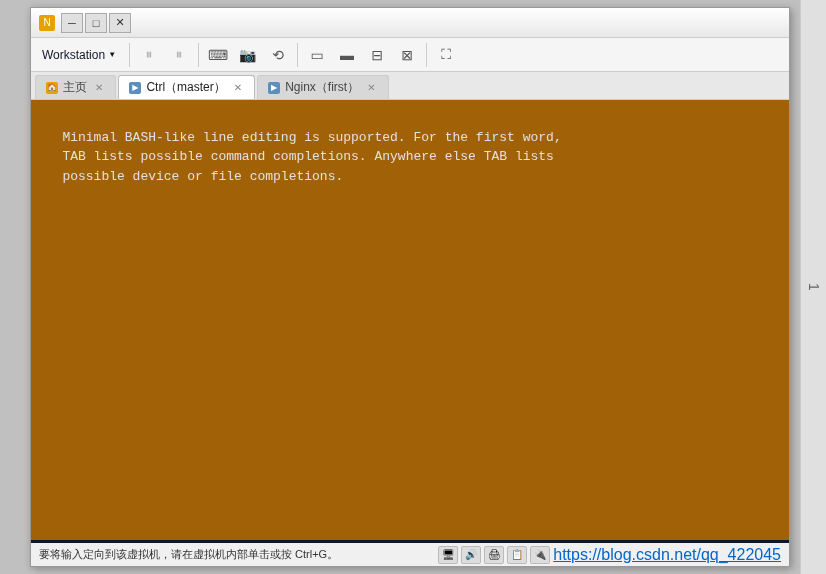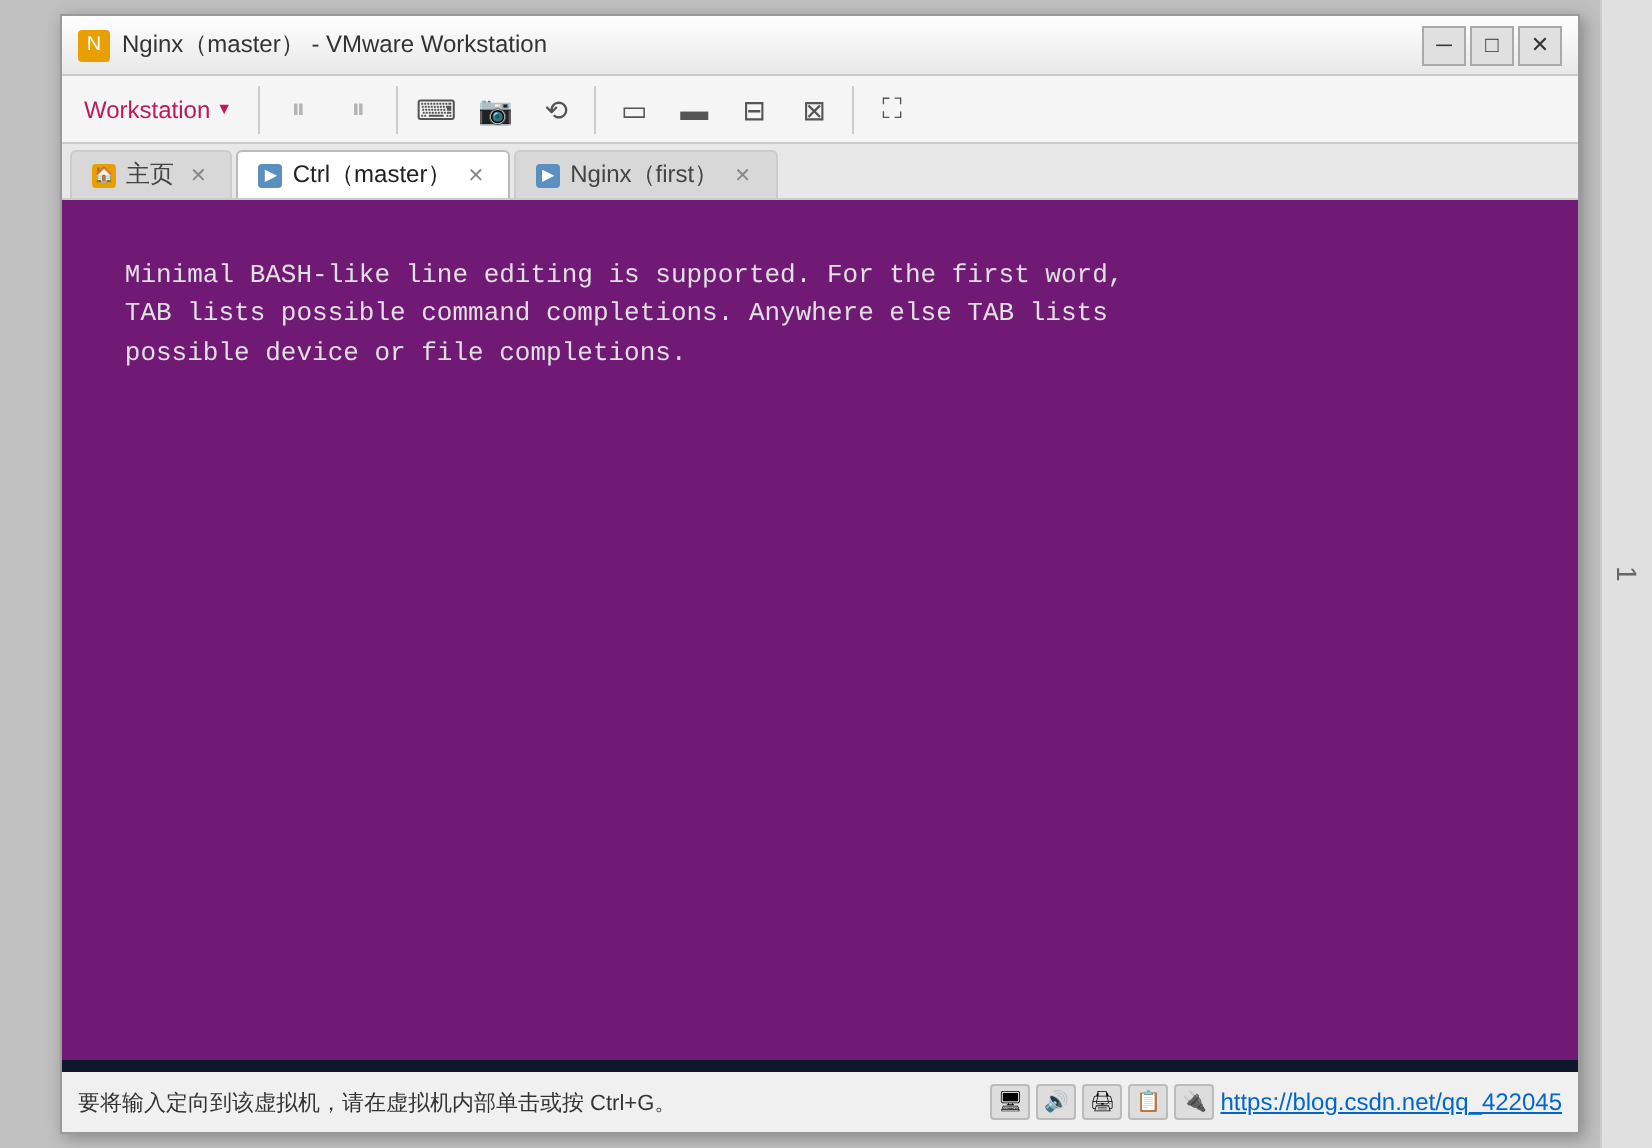--- a/index.html
+++ b/index.html
@@ -83,21 +83,21 @@
       padding: 0 4px;
       gap: 4px;
       flex-shrink: 0;
     }
     .menu-item {
       display: flex;
       align-items: center;
       padding: 3px 6px;
       cursor: pointer;
       font-size: 12px;
-      color: #be185d;
+      color: #0f172a;
       border: 1px solid transparent;
       border-radius: 2px;
       white-space: nowrap;
     }
     .menu-item .chevron {
       margin-left: 3px;
       font-size: 8px;
     }
     .menu-separator-v {
       width: 1px;
@@ -171,21 +171,21 @@
       margin-left: 6px;
       font-size: 10px;
       color: #888;
       cursor: pointer;
       padding: 0 2px;
     }
 
     
     .terminal-area {
       flex: 1;
-      background: #701a75;
+      background: #a16207;
       padding: 0;
       overflow: hidden;
       position: relative;
     }
     .terminal-content {
       font-family: 'Courier New', Courier, monospace;
       font-size: 13px;
       color: #e0e0e0;
       padding: 8px 8px;
       white-space: pre;
@@ -205,23 +205,23 @@
       background: #e0e0e0;
       vertical-align: text-bottom;
       animation: blink 1s step-end infinite;
     }
     @keyframes blink {
       50% { opacity: 0; }
     }
 
     
     .status-bar {
-      height: 36px;
+      height: 26px;
       background: #f0f0f0;
-      border-top: 6px solid #0f172a;
+      border-top: 3px solid #0f172a;
       display: flex;
       align-items: center;
       padding: 0 8px;
       flex-shrink: 0;
       justify-content: space-between;
     }
     .status-text {
       font-size: 11px;
       color: #333;
     }
@@ -236,21 +236,21 @@
       background: #ddd;
       border: 1px solid #bbb;
       border-radius: 2px;
       display: flex;
       align-items: center;
       justify-content: center;
       font-size: 10px;
       cursor: pointer;
     }
     .status-link {
-      font-size: 12px;
+      font-size: 16px;
       color: #0066cc;
       text-decoration: underline;
       cursor: pointer;
     }
 
     
     .right-chrome {
       position: absolute;
       right: 0;
       top: 0;
@@ -274,21 +274,20 @@
 <div class="right-chrome">
   <span class="page-number">1</span>
 </div>
 
 <div class="window">
 
   <div class="title-bar">
     <div class="title-bar-icon">
       <span>N</span>
     </div>
-    <span class="title-bar-text">Nginx（master） - VMware Workstation</span>
     <div class="title-bar-controls">
       <div class="title-bar-btn">─</div>
       <div class="title-bar-btn">□</div>
       <div class="title-bar-btn close">✕</div>
     </div>
   </div>
 
   <div class="menu-bar">
     <div class="menu-item">
       <span>Workstation</span>

